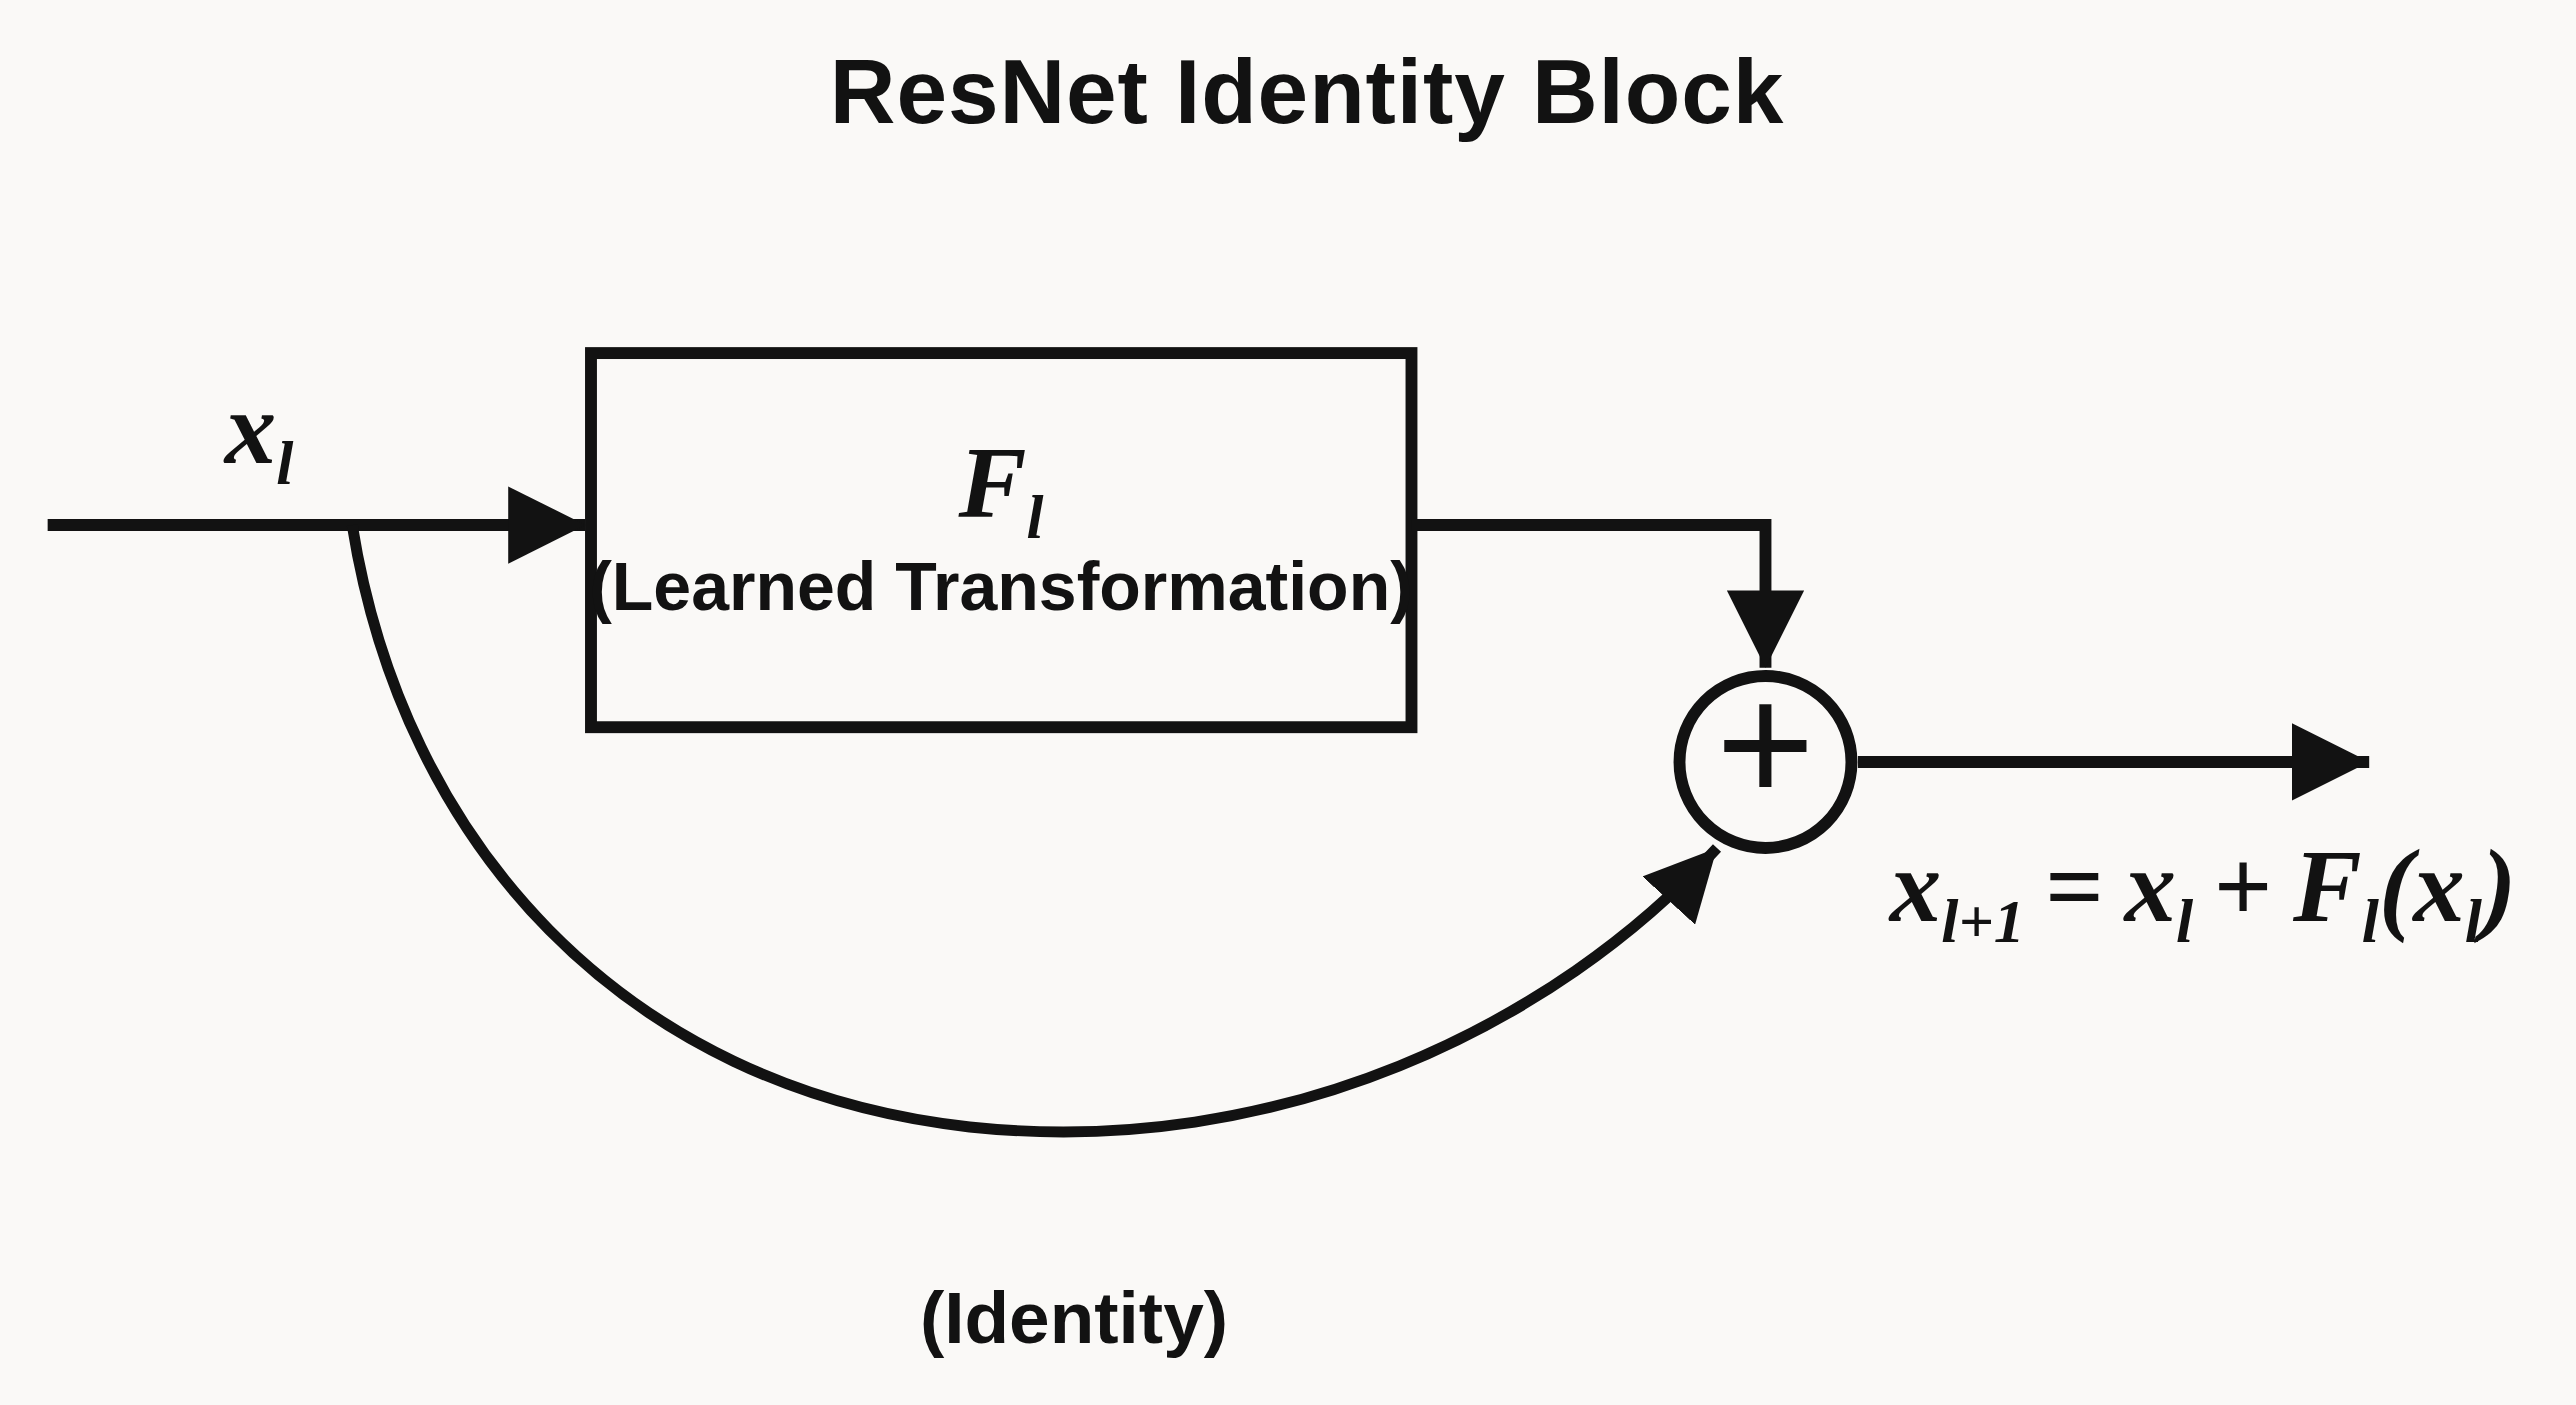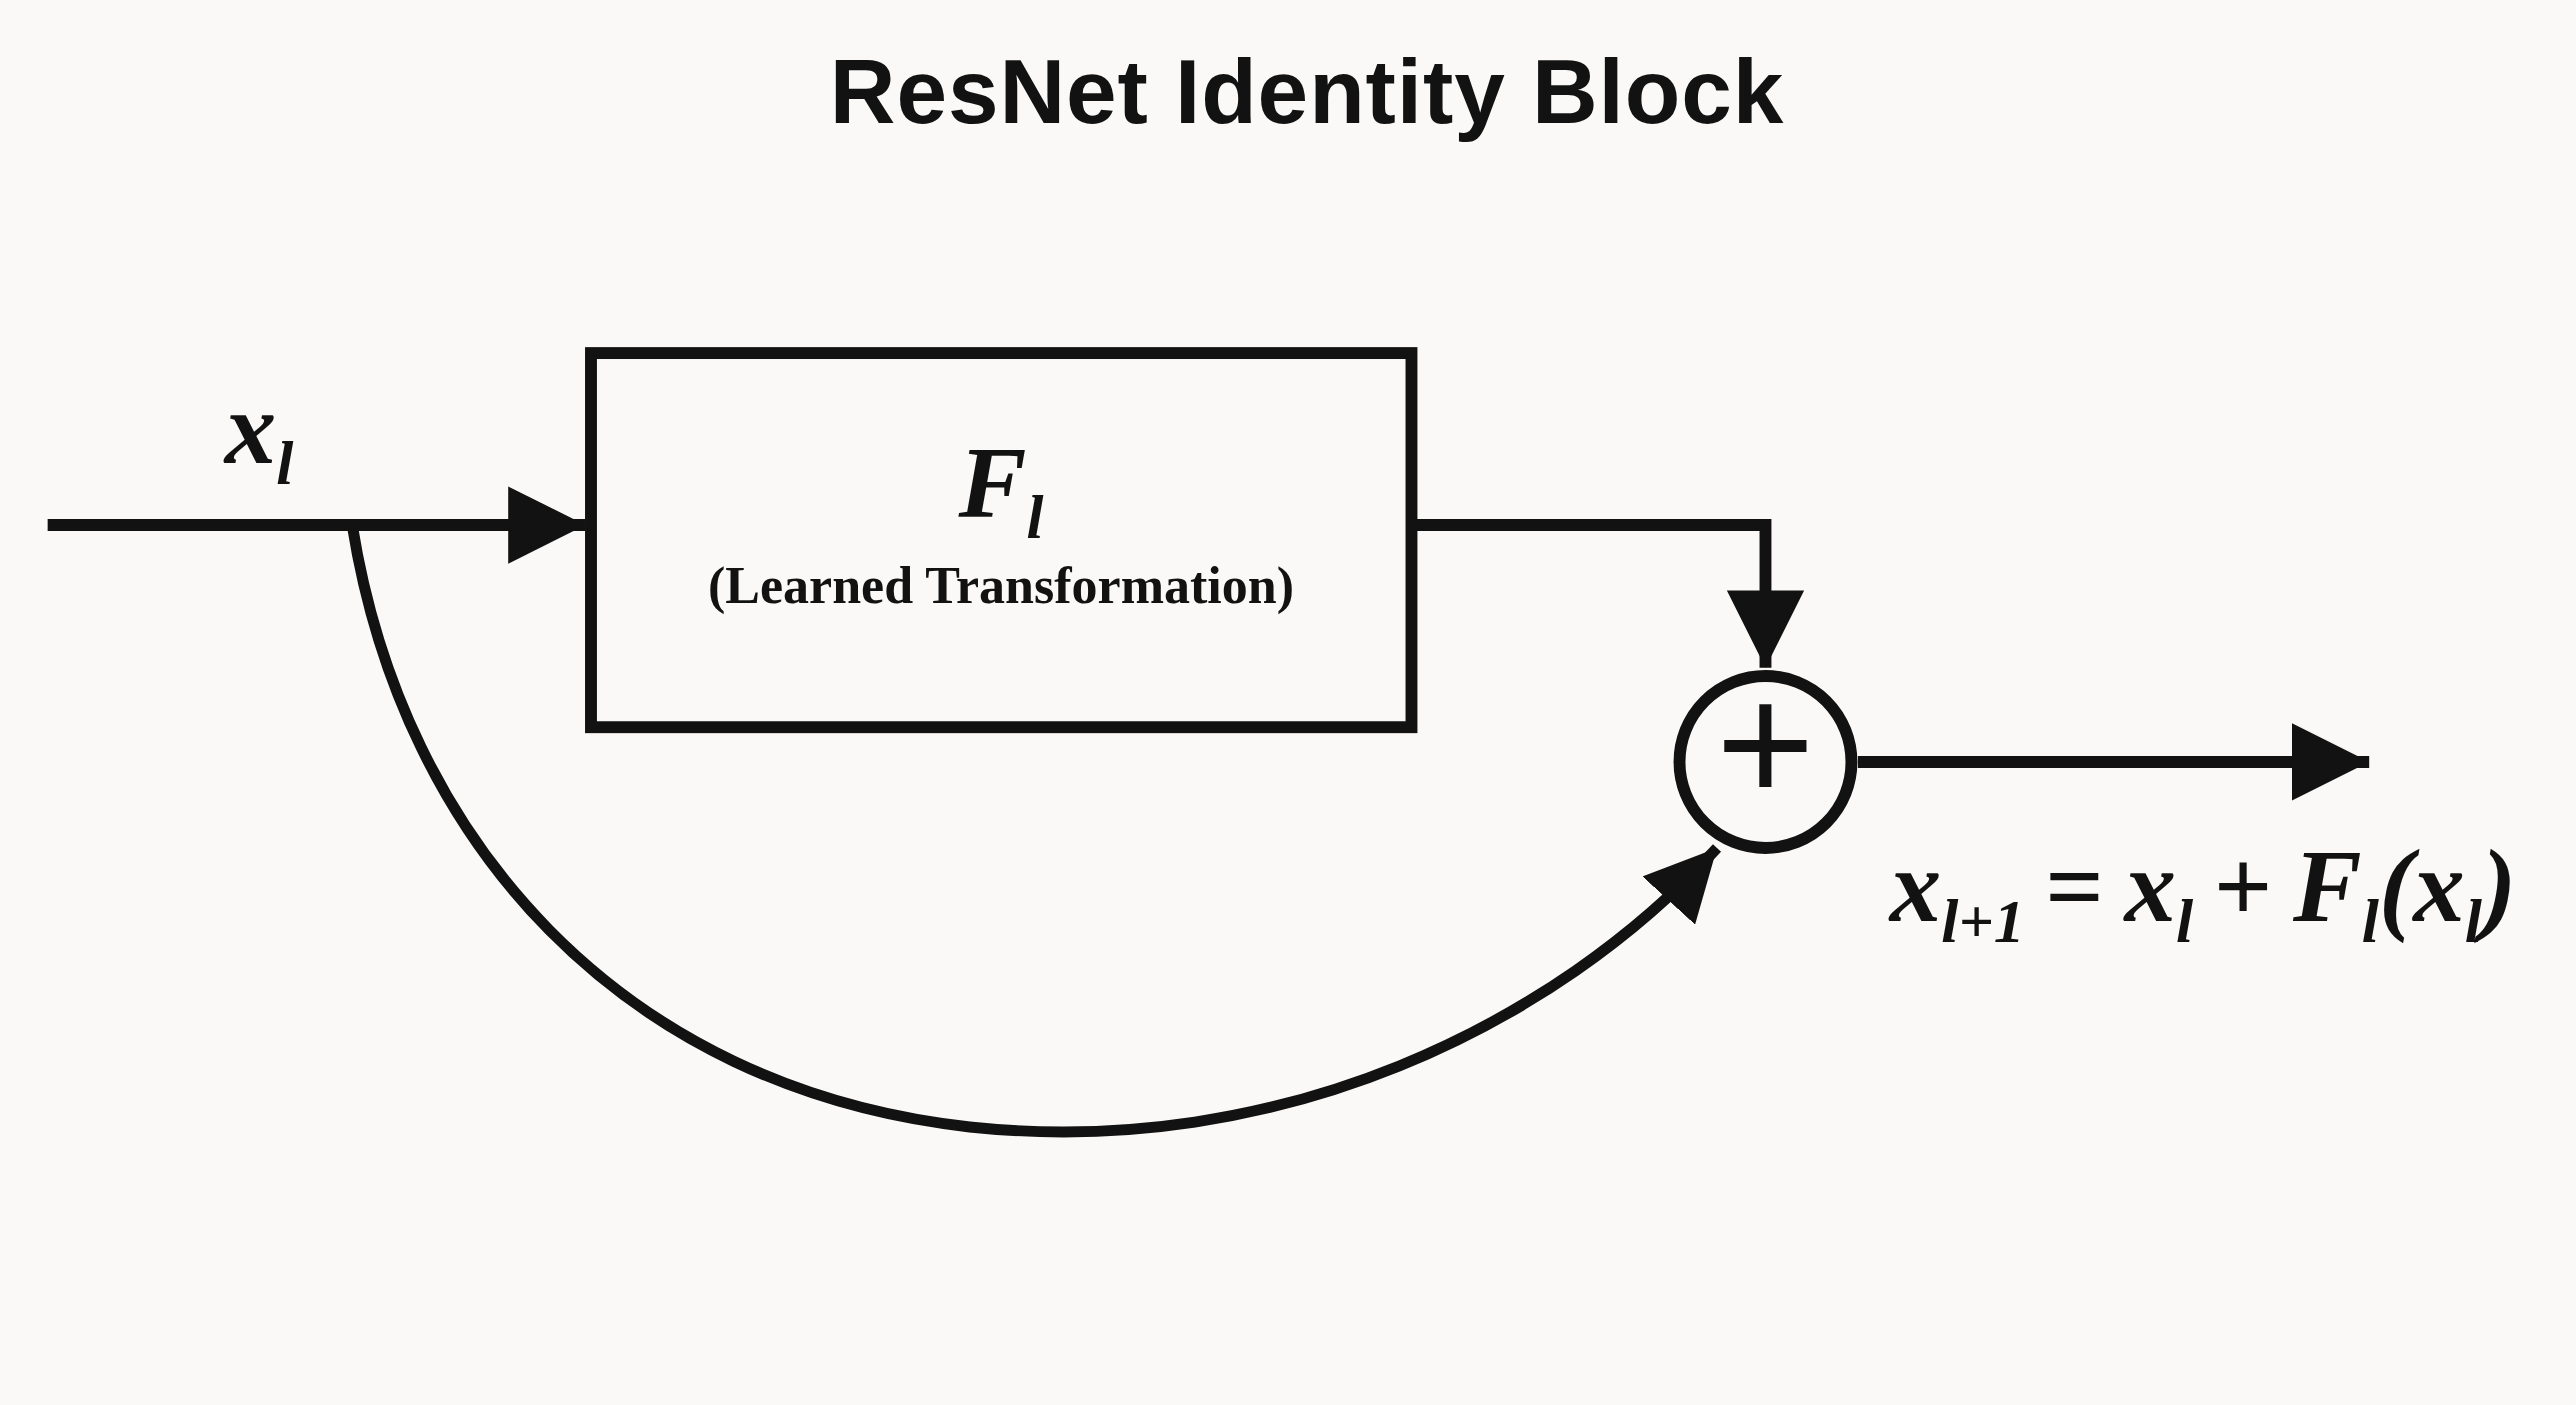--- a/index.html
+++ b/index.html
@@ -25,21 +25,21 @@
   .math{
     font-family:Liberation Serif, serif;
     font-style:italic;
     font-weight:700;
   }
   .math sub{font-size:.6em;line-height:0;}
   .math .op{font-style:normal;margin:0 .2em;}
   .page-title{font-size:91px;letter-spacing:0.9px;}
   .input-label,.block-output-label,.equation{font-size:103px;}
   .block-name{font-size:102px;}
-  .block-desc{font-size:52px;font-family:Liberation Serif, serif;}
+  .block-desc{font-size:68px;}
   .skip-label{font-size:73px;}
 </style>
 </head>
 <body>
 
 <div class="stage">
 
   <svg class="wires" viewBox="0 0 2816 1536" aria-hidden="true">
     <defs>
       <marker id="ah" viewBox="0 0 10 10" refX="10" refY="5" markerWidth="6.5" markerHeight="6.5" orient="auto">
@@ -65,15 +65,16 @@
 
   <div class="label math input-label" style="left:259px;top:428px;"><span>x</span><sub>l</sub></div>
 
   <div class="label math block-name" style="left:1001px;top:483px;"><span>F</span><sub>l</sub></div>
 
   <div class="label sans block-desc" style="left:1001px;top:586px;">(Learned Transformation)</div>
 
 
   <div class="label math equation" style="left:2203px;top:886px;"><span>x</span><sub>l+1</sub><span class="op">=</span><span>x</span><sub>l</sub><span class="op">+</span><span>F</span><sub>l</sub><span>(</span><span>x</span><sub>l</sub><span>)</span></div>
 
+  <div class="label sans skip-label" style="left:1074px;top:1317px;">(Identity)</div>
 
 </div>
 
 
 </body></html>

